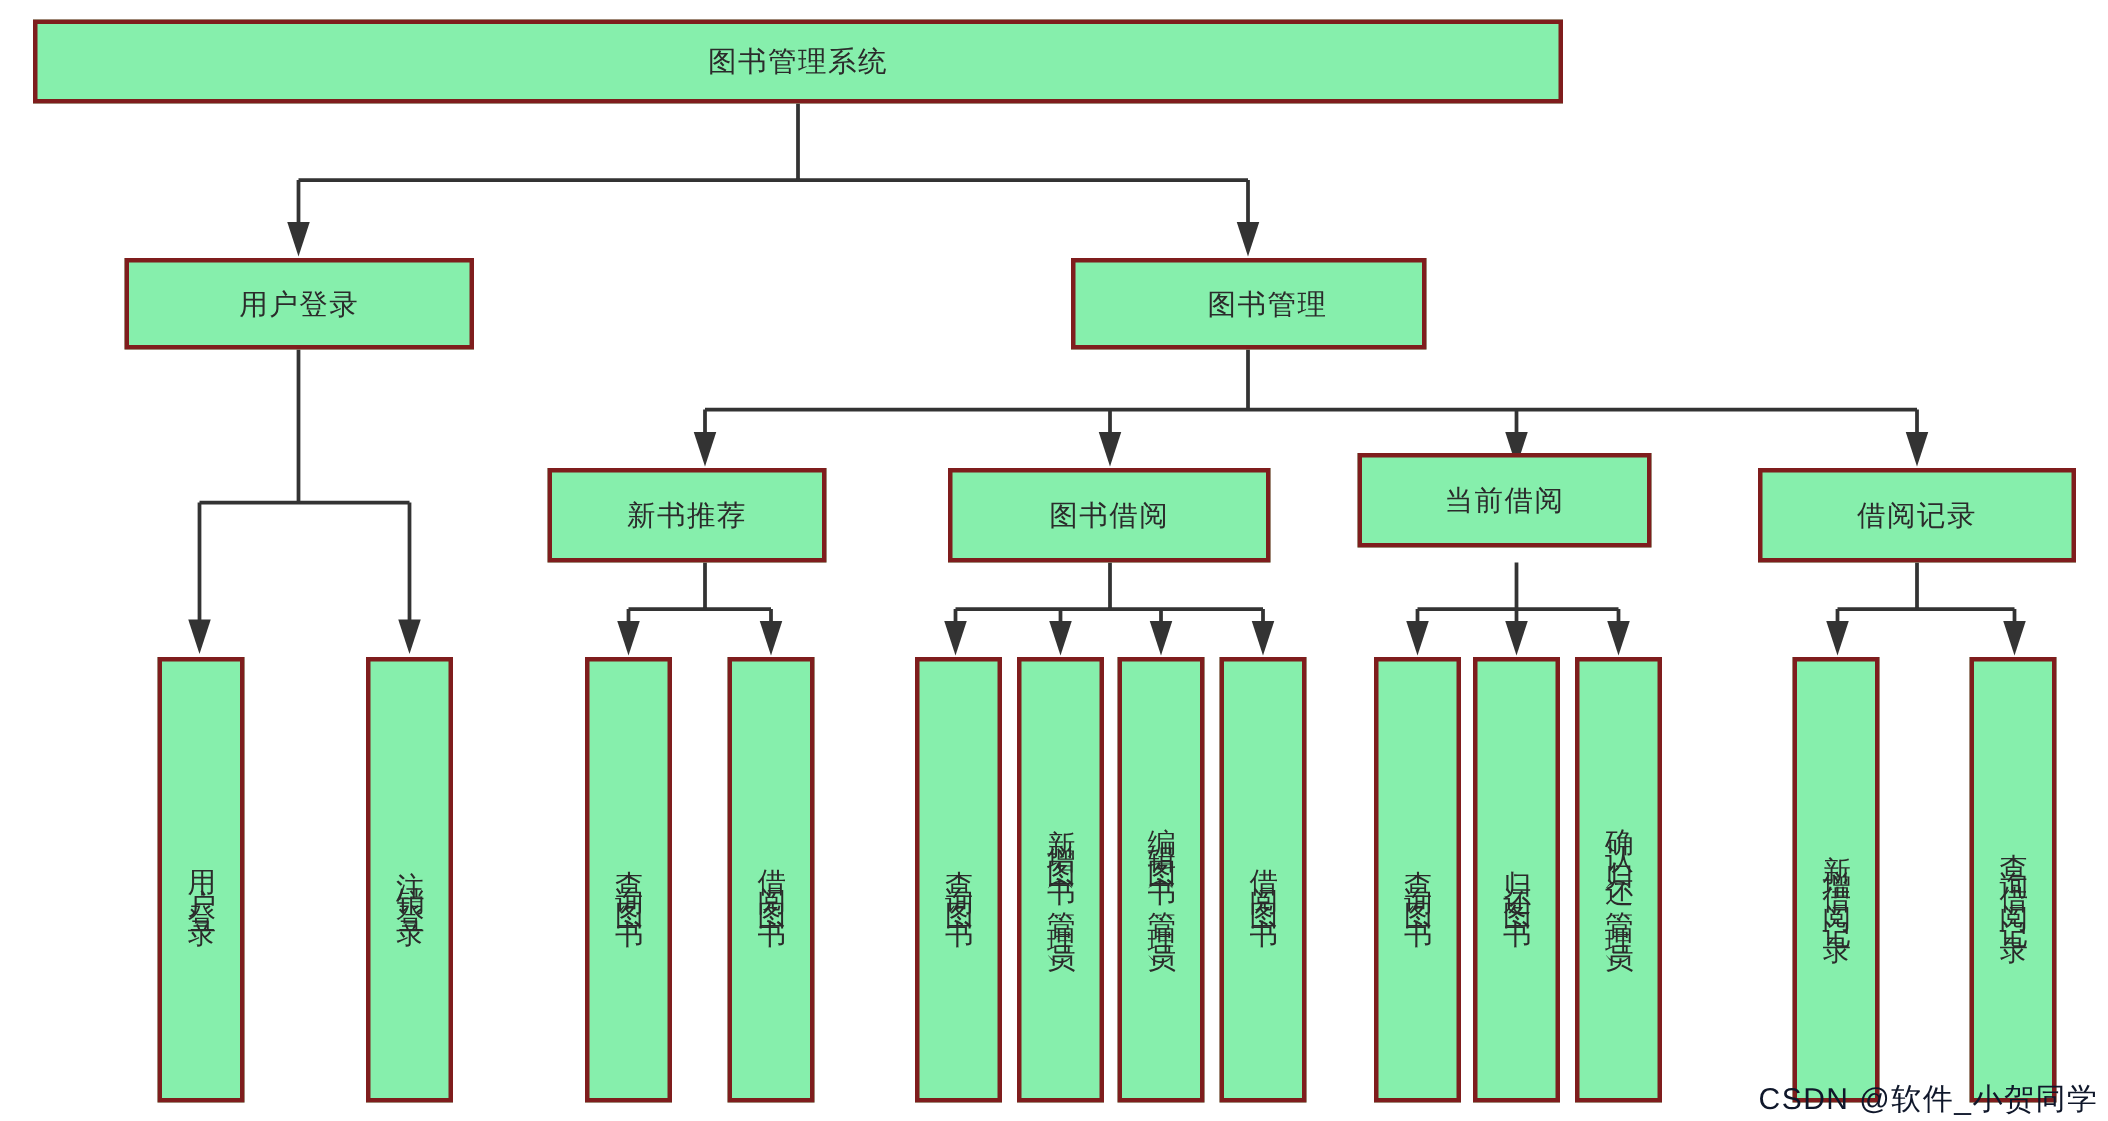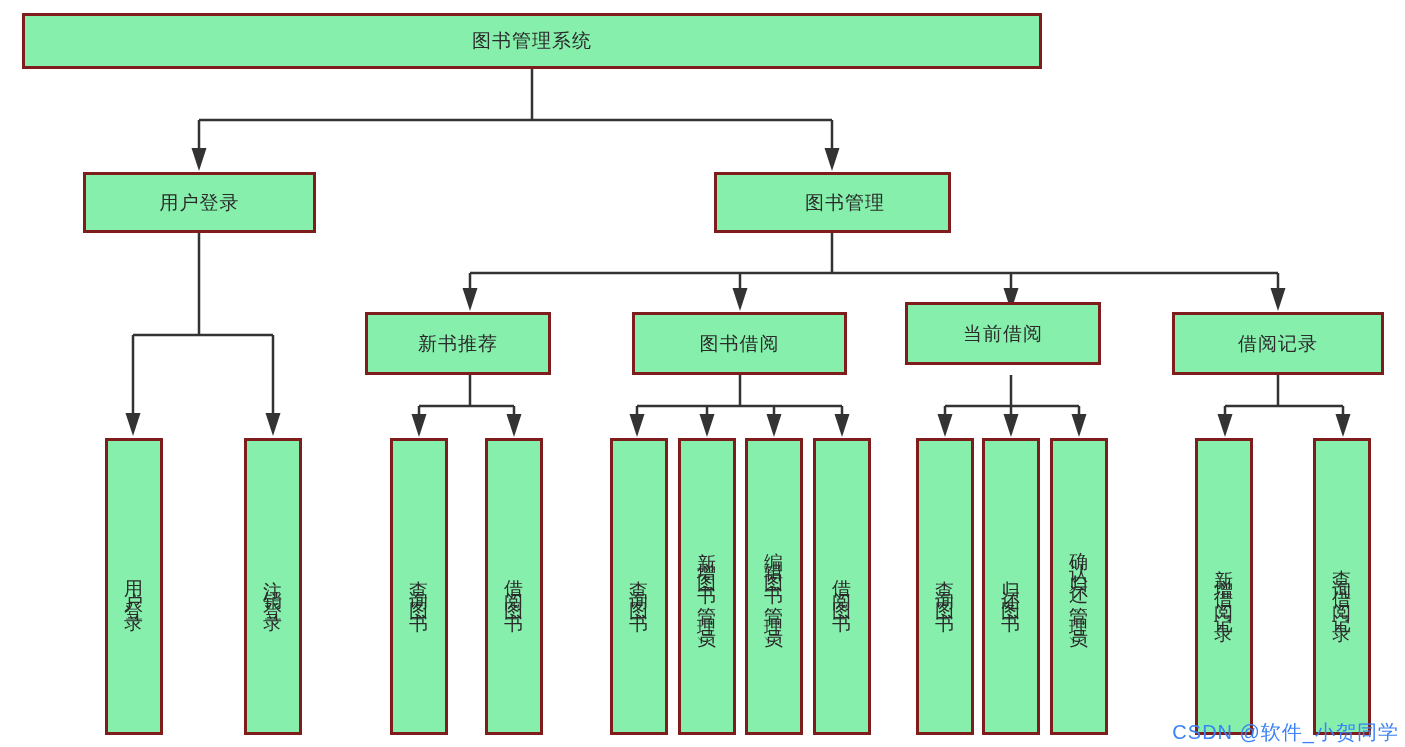--- a/index.html
+++ b/index.html
@@ -38,21 +38,21 @@
   .leaf span {
     writing-mode: vertical-rl;
     letter-spacing: 11px;
     line-height: 1;
   }
   .watermark {
     position: absolute;
     top: 719px;
     right: 6px;
     font-size: 20px;
-    color: #3b82f6;
+    color: #0f172a;
     letter-spacing: 1px;
     z-index: 5;
     white-space: nowrap;
   }
 </style>
 </head>
 <body>
 
 <div class="canvas">
 

